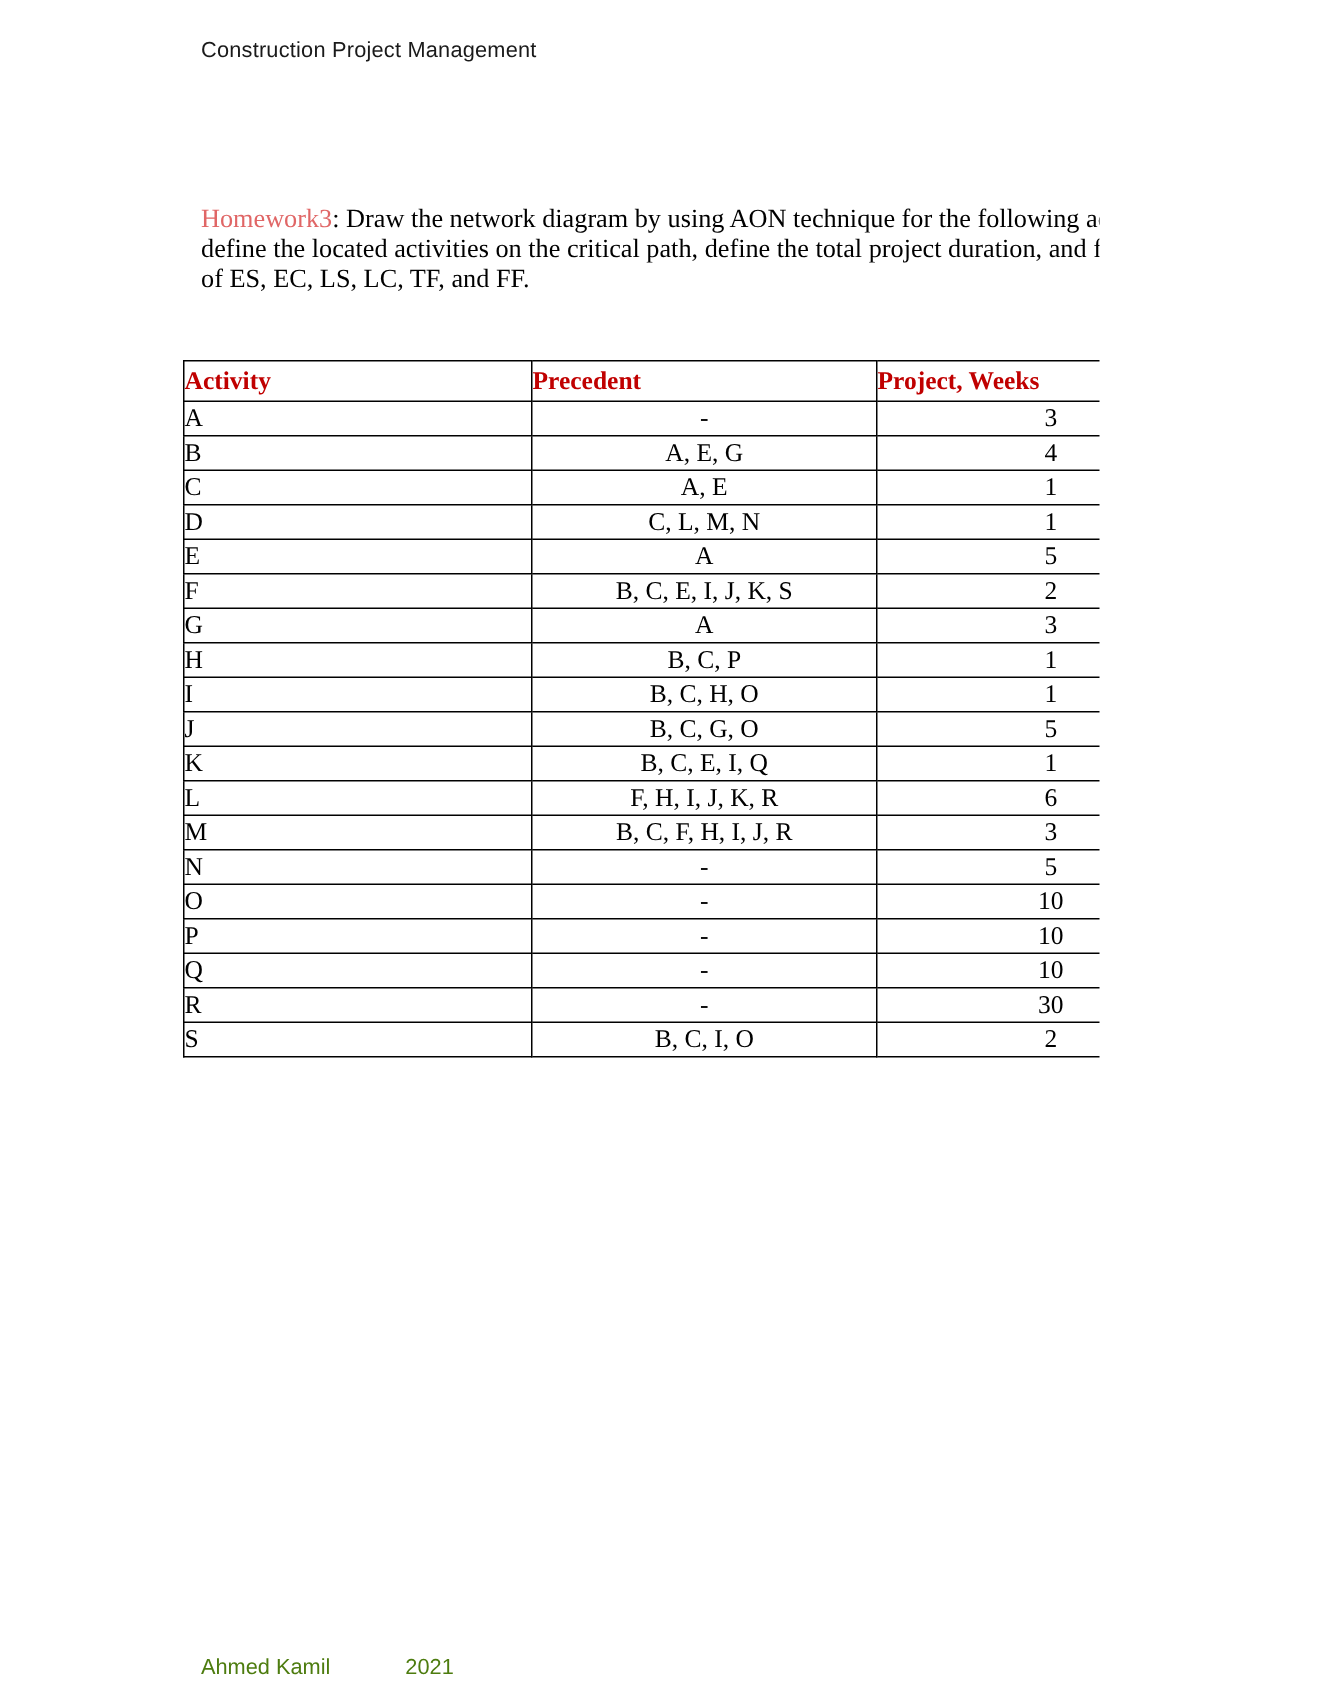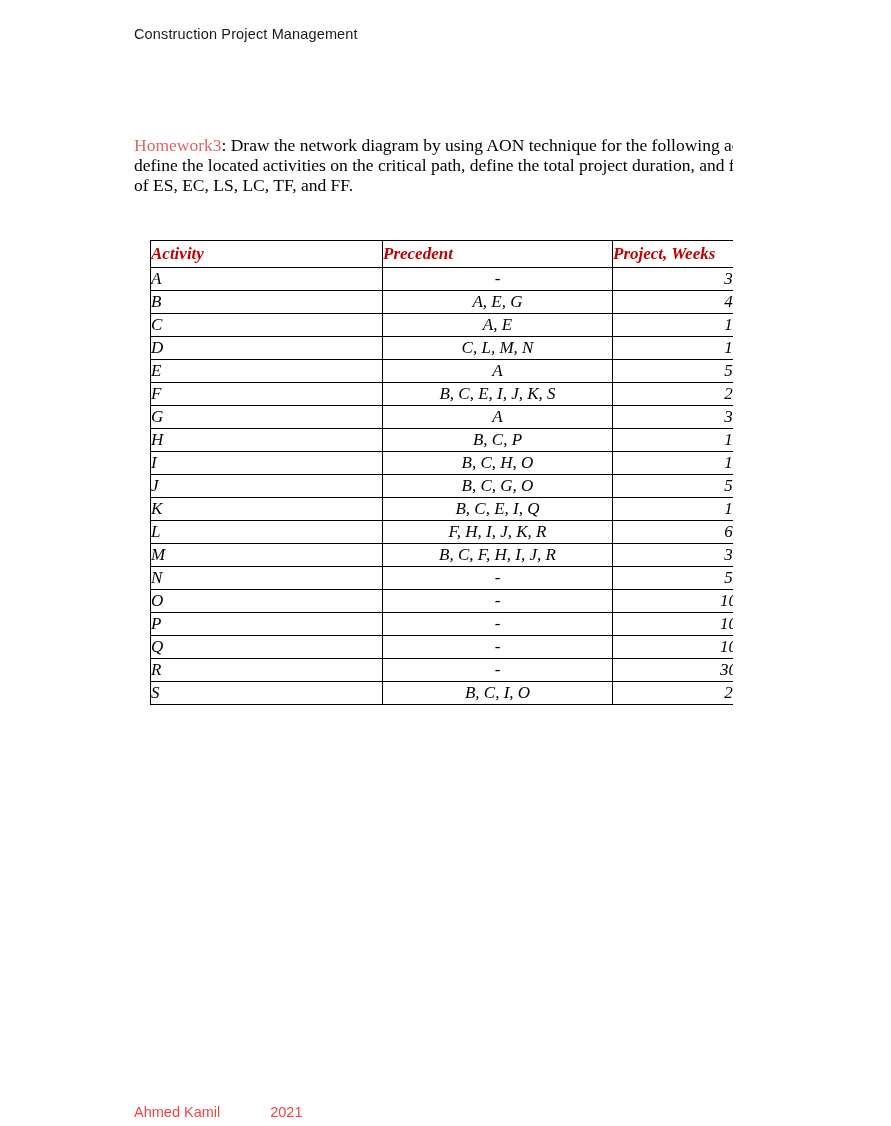--- a/index.html
+++ b/index.html
@@ -49,24 +49,23 @@
   .prompt .hw-label {
     color: #e06666;
   }
   .prompt .hw-colon {
     color: #000000;
   }
 
   
   .tbl-wrap {
     position: absolute;
-    left: 150px;
+    left: 122px;
     top: 240px;
     width: 694px;
-    font-style: italic;
   }
   table.act-table {
     border-collapse: collapse;
     width: 694px;
     font-family: "Liberation Serif", serif;
     font-size: 17px;
     color: #000000;
     table-layout: fixed;
   }
   table.act-table col.c-activity { width: 232px; }
@@ -103,21 +102,21 @@
     text-align: center;
   }
 
   
   .doc-footer {
     position: absolute;
     left: 134px;
     top: 1104px;
     font-family: "Liberation Sans", sans-serif;
     font-size: 14.5px;
-    color: #ef4444;
+    color: #4d7c0f;
     display: flex;
     align-items: flex-start;
   }
   .doc-footer .ftr-name { white-space: nowrap; }
   .doc-footer .ftr-year { white-space: nowrap; margin-left: 50px; }
 </style>
 </head>
 <body>
 
 <div class="page">

